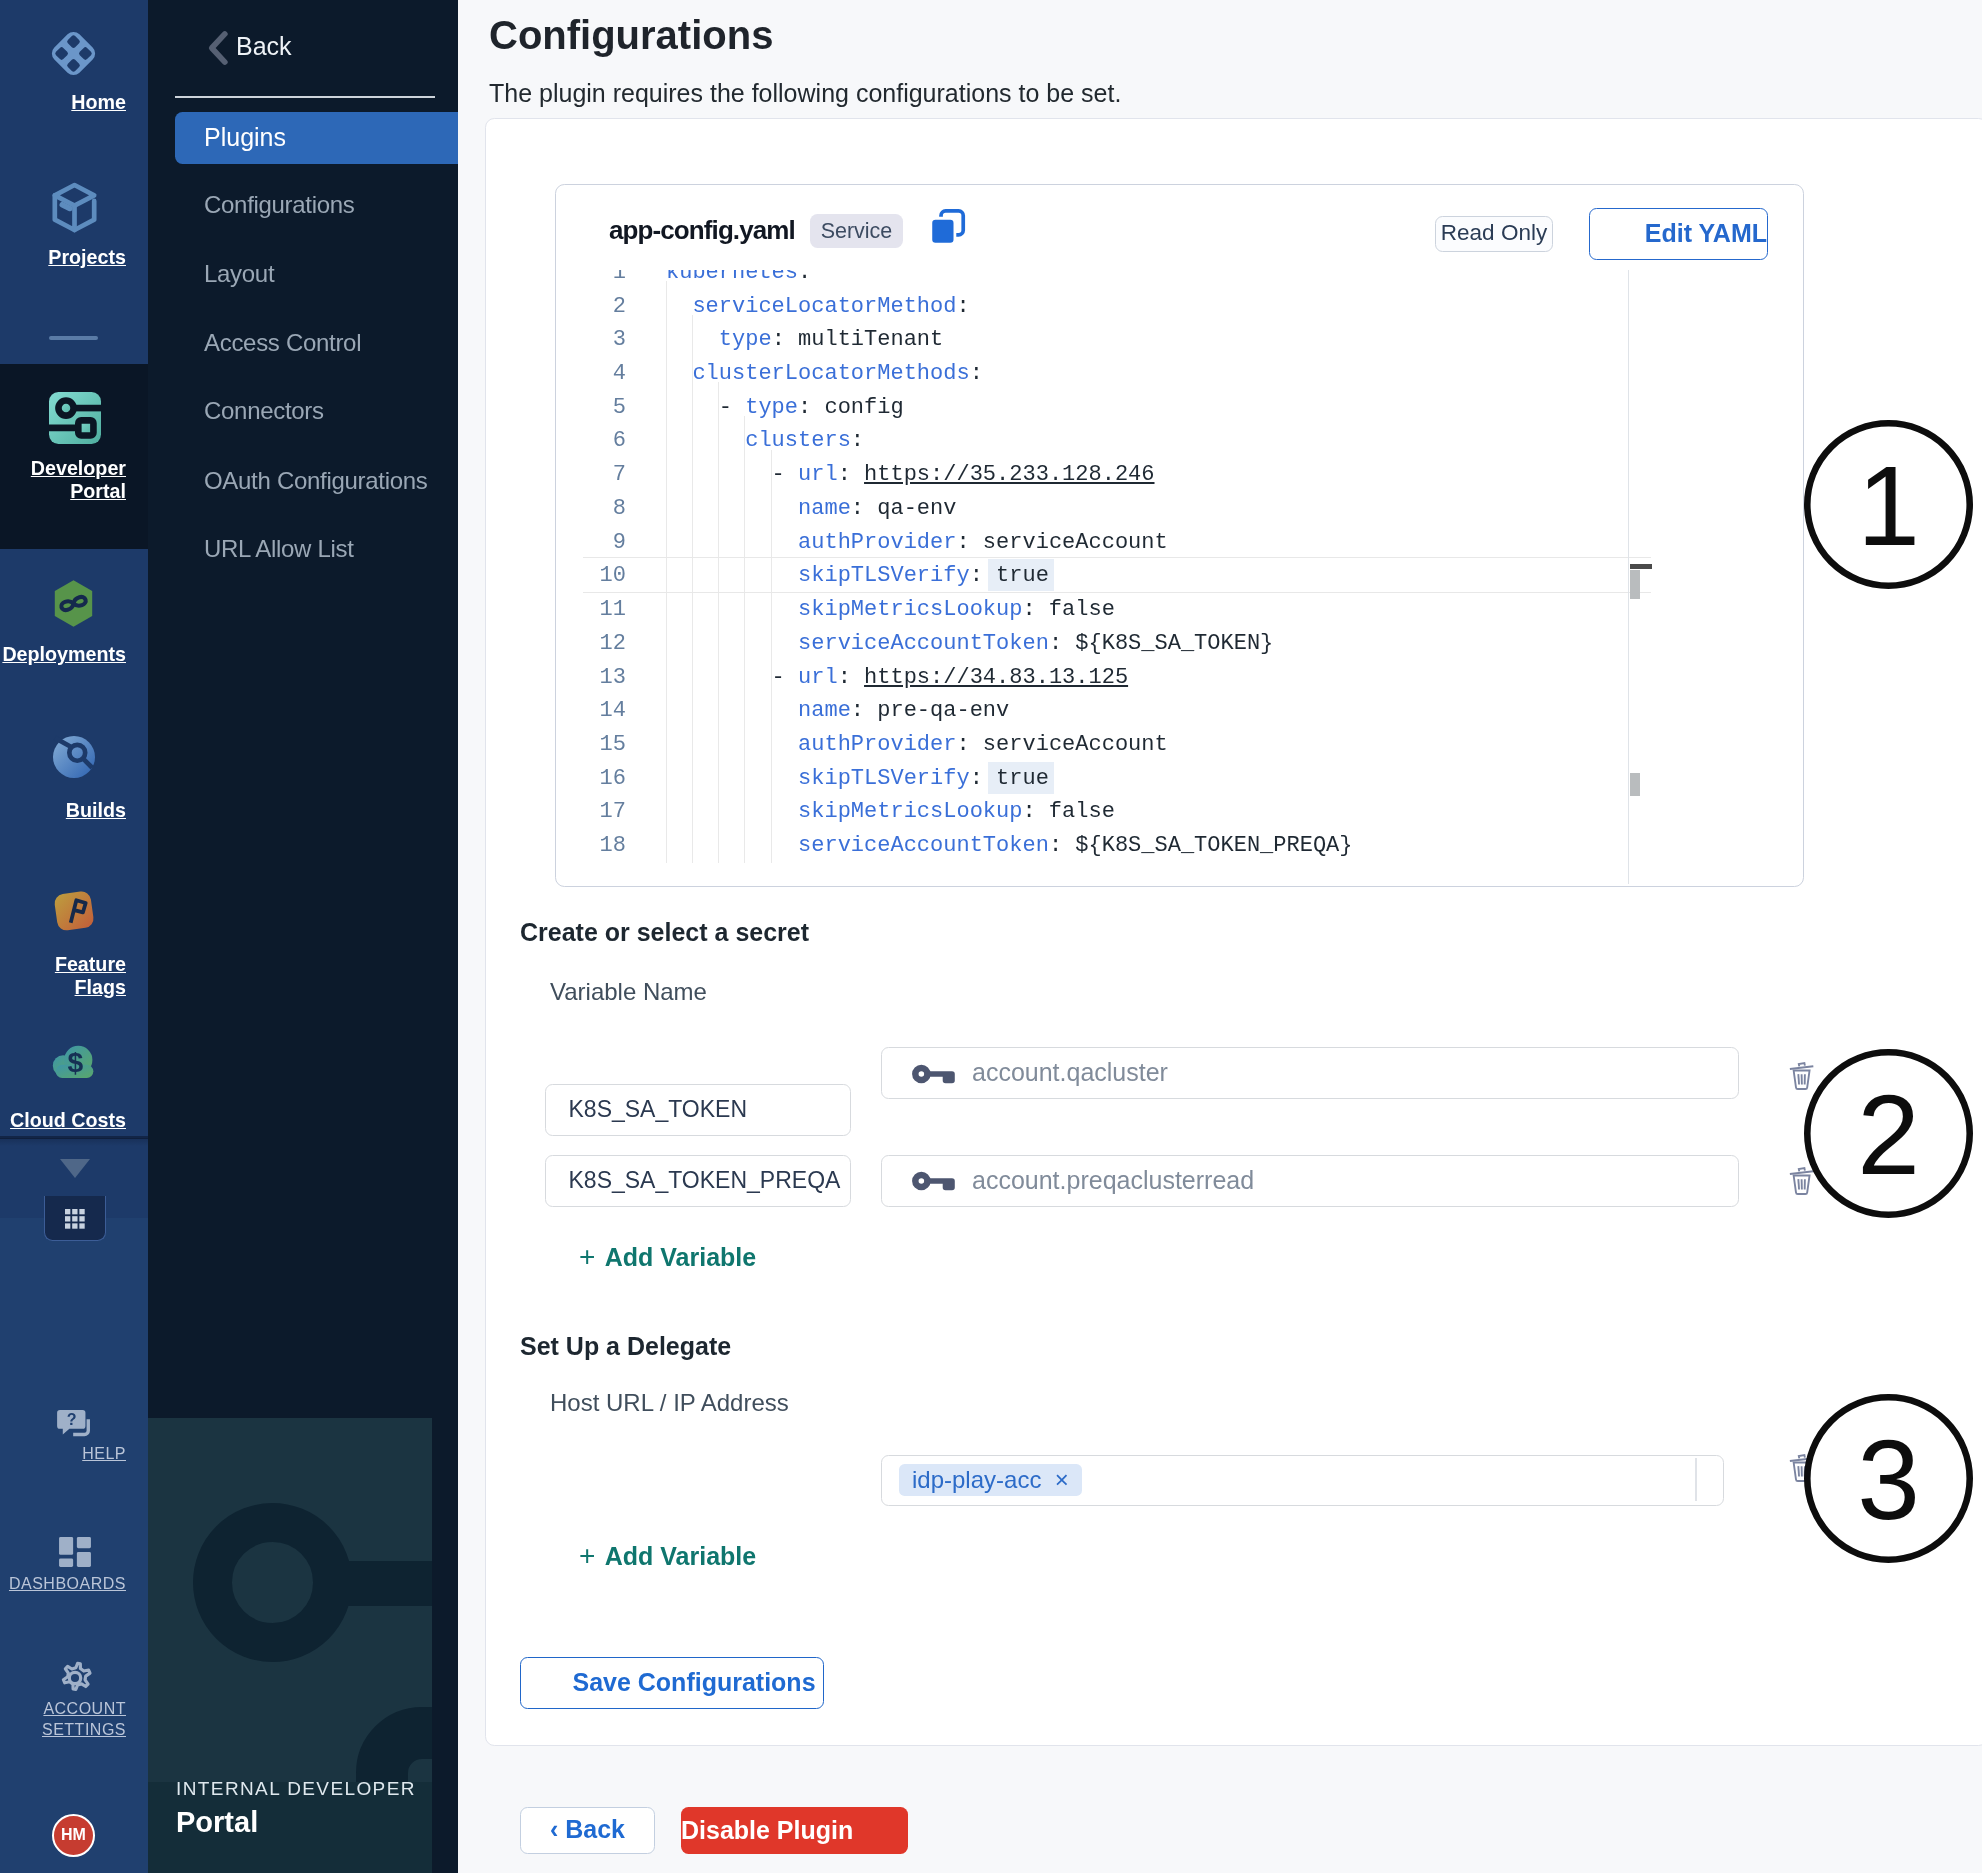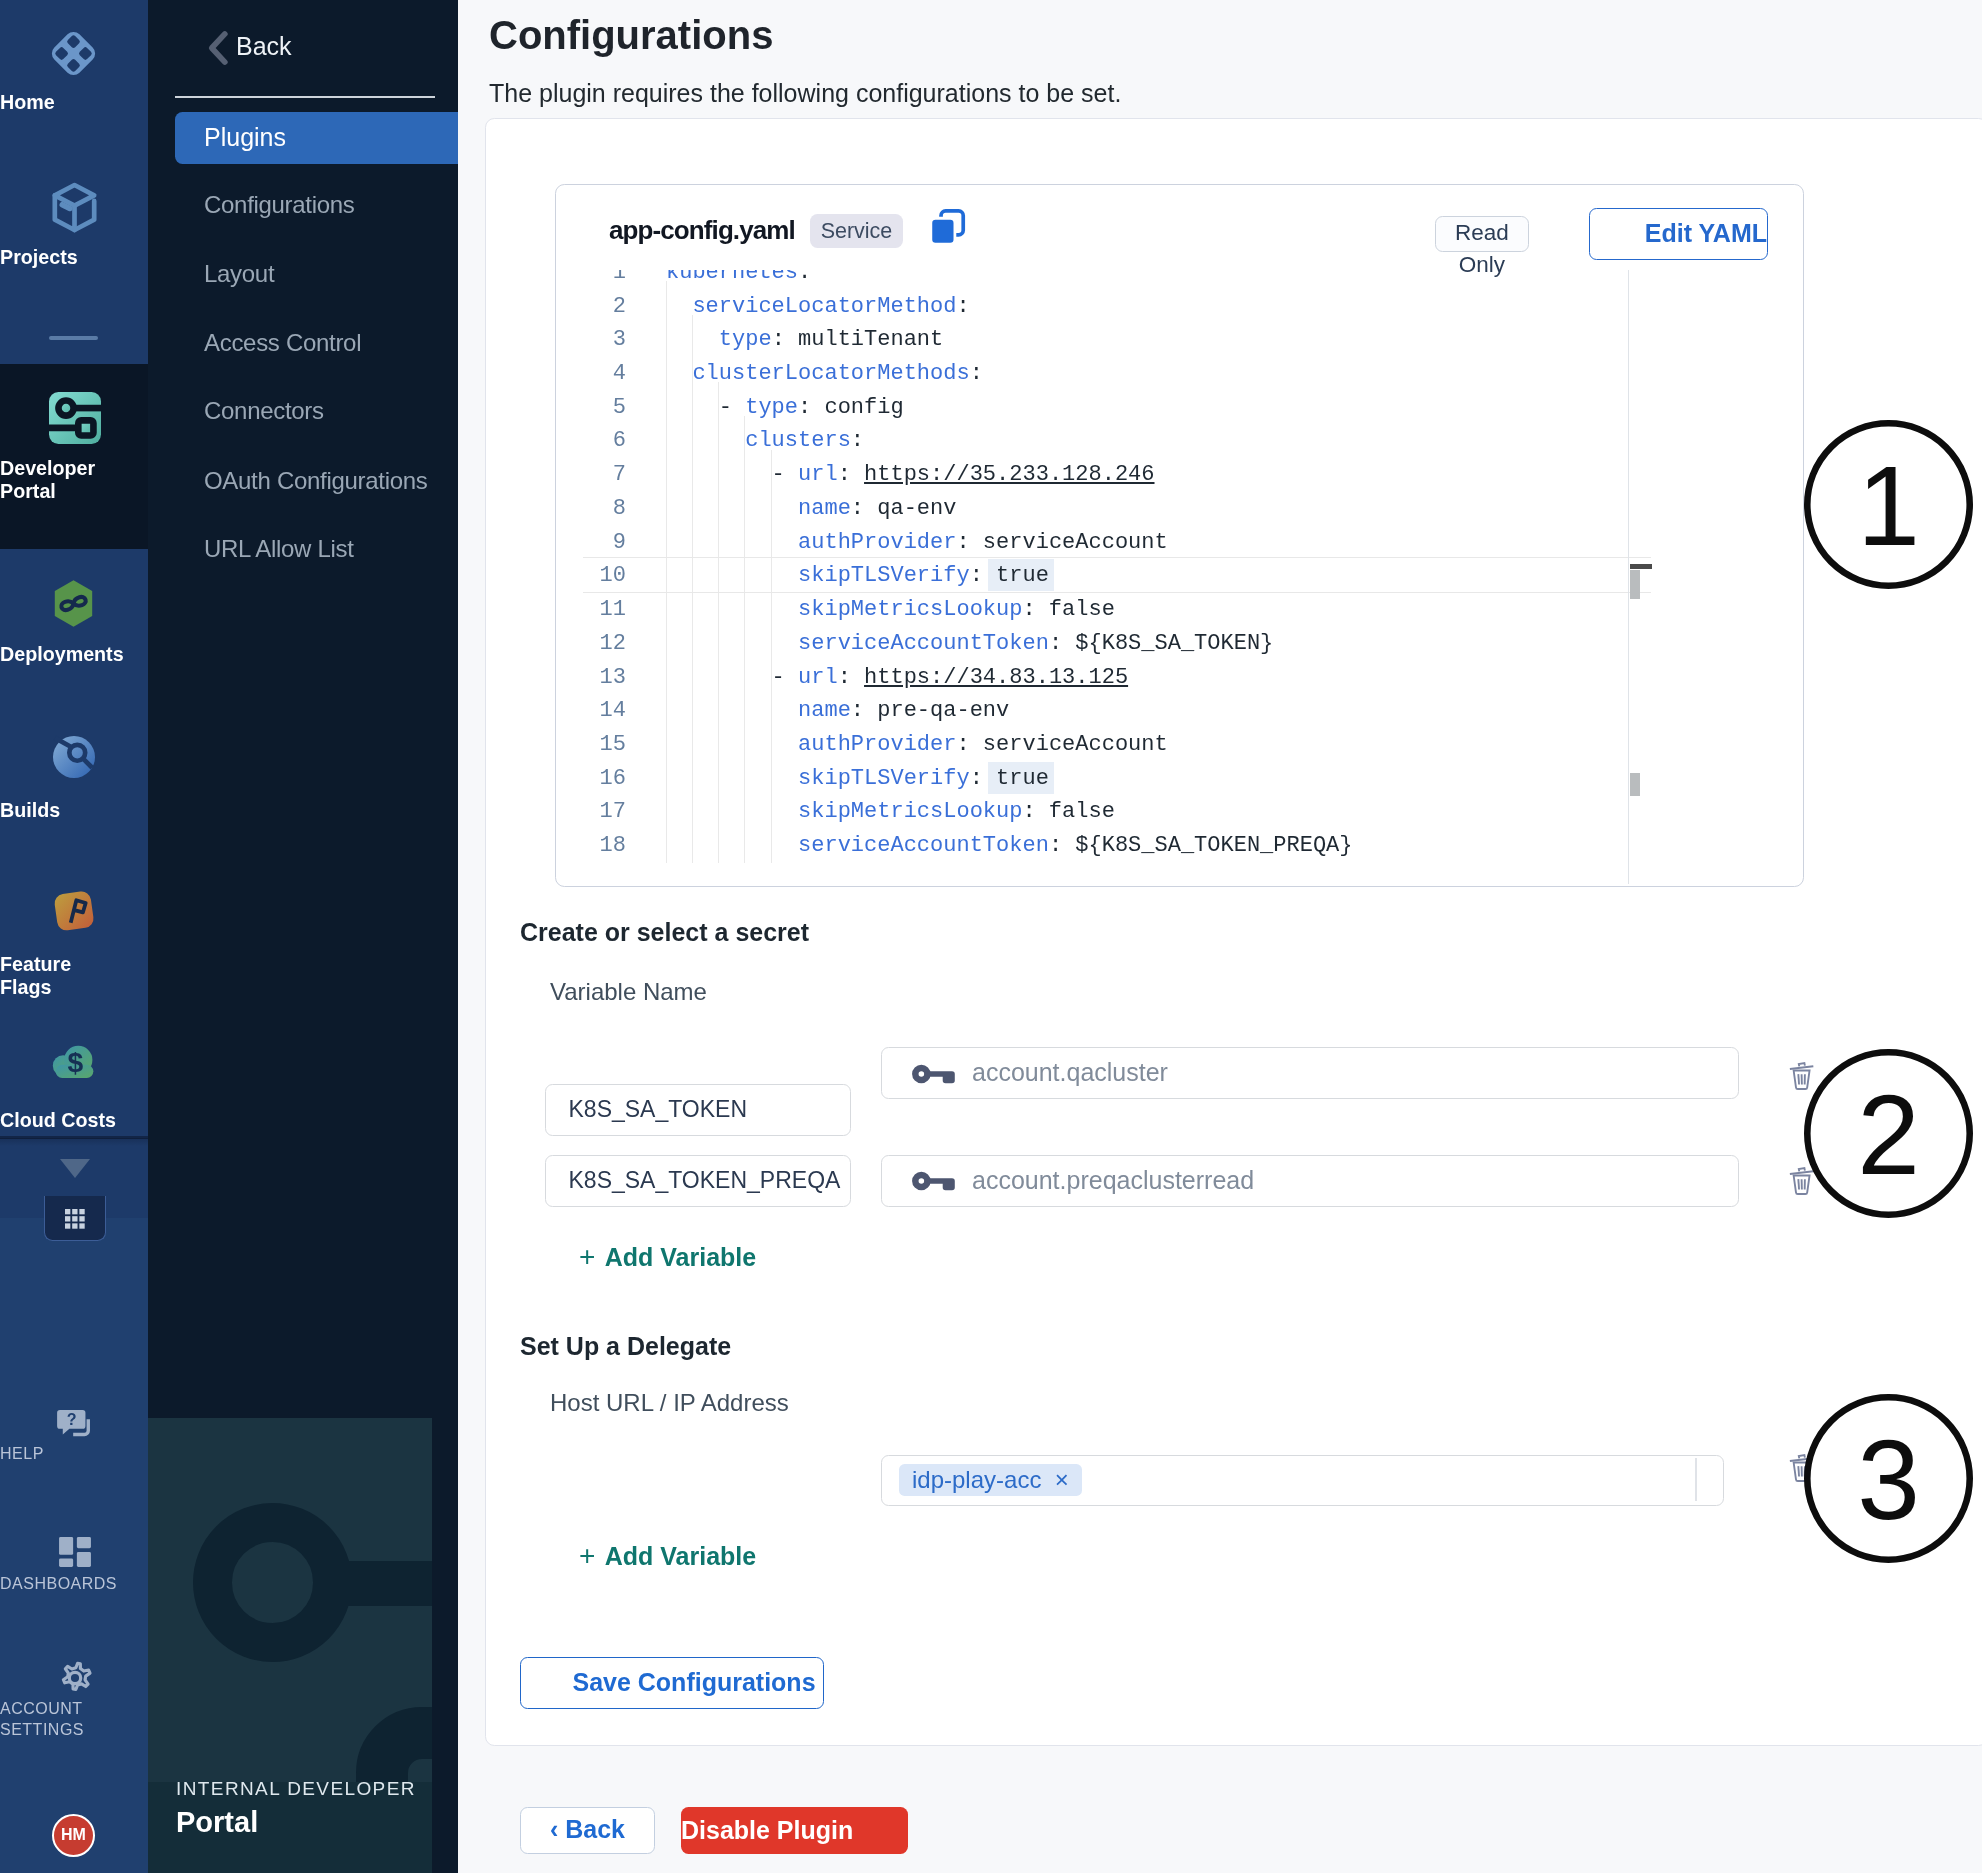--- a/index.html
+++ b/index.html
@@ -3,22 +3,22 @@
 <meta charset="utf-8">
 <style>
   * { margin:0; padding:0; box-sizing:border-box; }
   html,body { width:1983px; height:1874px; overflow:hidden; background:#f7f8fa;
     font-family:"Liberation Sans", sans-serif; }
   .abs { position:absolute; }
   #page { position:relative; width:1983px; height:1874px; overflow:hidden; }
 
   
   #sb1 { left:0; top:0; width:148px; height:1874px; background:#1d3a69; }
-  #sb1 .item { position:absolute; width:126px; text-align:left; color:#fff;
-    font-size:19.7px; font-weight:700; }
+  #sb1 .item { position:absolute; width:126px; text-align:right; color:#fff;
+    font-size:19.7px; font-weight:700;text-decoration:underline; }
   #sb1 .small { font-size:16px; font-weight:400; color:#bac5d8; letter-spacing:0.5px; }
   #sb1-active { left:0; top:364px; width:148px; height:185px; background:#0a1626; }
   #sb1-light { left:0; top:1218px; width:148px; height:656px; background:#20406f; }
   #divider1 { left:49px; top:336px; width:49px; height:3.7px; background:#5a7ba6; border-radius:1.9px; }
   #tri { left:60px; top:1159px; width:0; height:0; border-left:15px solid transparent;
      border-right:15px solid transparent; border-top:19.7px solid #4f6788; }
   #gridpanel { left:44px; top:1196px; width:62px; height:45px; background:#15294d;
      border:0.9px solid #3c5d97; border-radius:0 0 8.4px 8.4px; border-top:none; }
 
   
@@ -40,21 +40,21 @@
      border:1.9px solid #e1e4ec; border-radius:9.4px; }
 
   
   #card { left:555px; top:184px; width:1249px; height:703px; background:#fff;
      border:1.9px solid #ccd2de; border-radius:9.4px; }
   #card-header { left:557px; top:186px; width:1245px; height:84px; background:#fff;
      border-radius:9.4px 9.4px 0 0; z-index:5; }
   #ctitle { left:609px; top:215px; font-size:26px; letter-spacing:-0.9px; font-weight:700; color:#111722; z-index:6;}
   #chip { left:810px; top:214px; width:93px; height:34px; background:#e4e4ee; border-radius:7.5px;
      color:#3c4b61; font-size:21.5px; text-align:center; line-height:34px; z-index:6;}
-  #readonly { left:1435px; top:216px; width:94px; height:36px; border:1.9px solid #ccd3dd;
+  #readonly { left:1435px; top:216px; width:118px; height:36px; border:1.9px solid #ccd3dd;
      border-radius:7.5px; background:#fbfcfe; color:#2b3c55; font-size:22.5px; text-align:center;
      line-height:32px; z-index:6;}
   #edityaml { left:1589px; top:208px; width:179px; height:52px; border:1.9px solid #2568cd;
      border-radius:7.5px; background:#fff; color:#2568cd; font-size:25px; font-weight:700;
      text-align:right; line-height:48px; z-index:6;}
 
   
   #editor { left:557px; top:238px; width:1243px; height:646px; overflow:hidden; }
   .cl { position:absolute; left:0; height:34px; line-height:34px; white-space:pre;
         font-family:"Liberation Mono", monospace; font-size:22px; }

